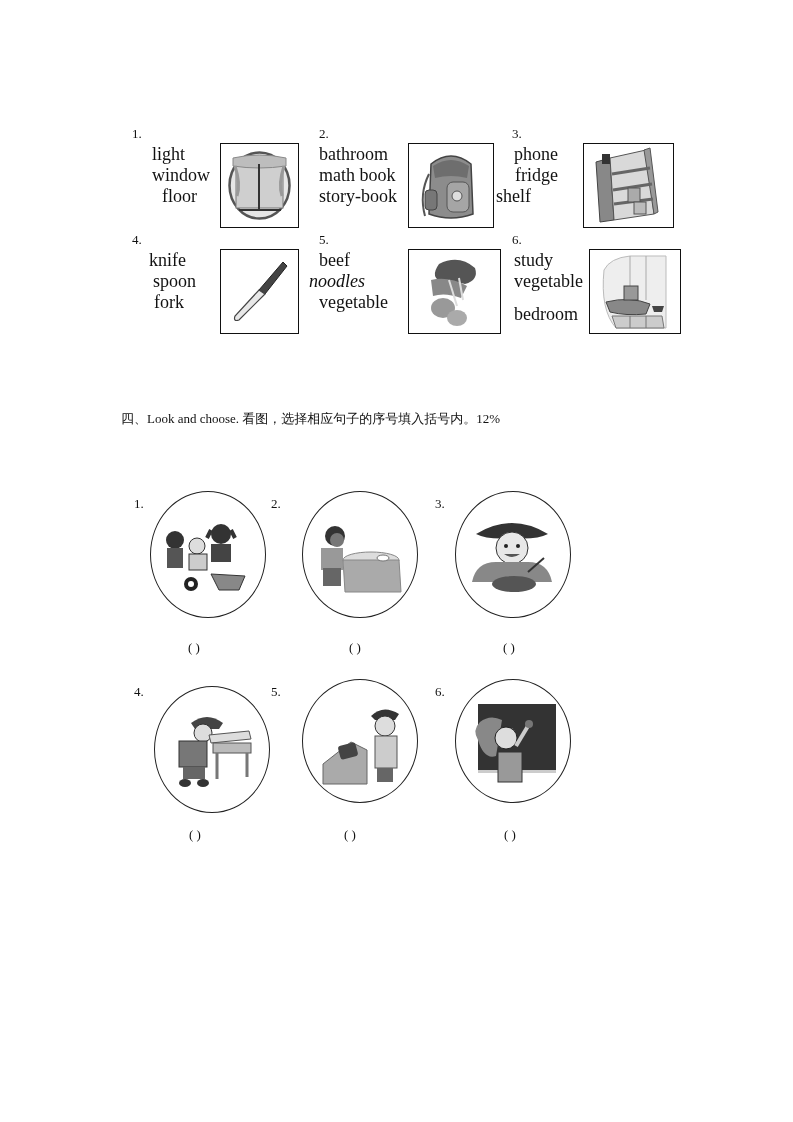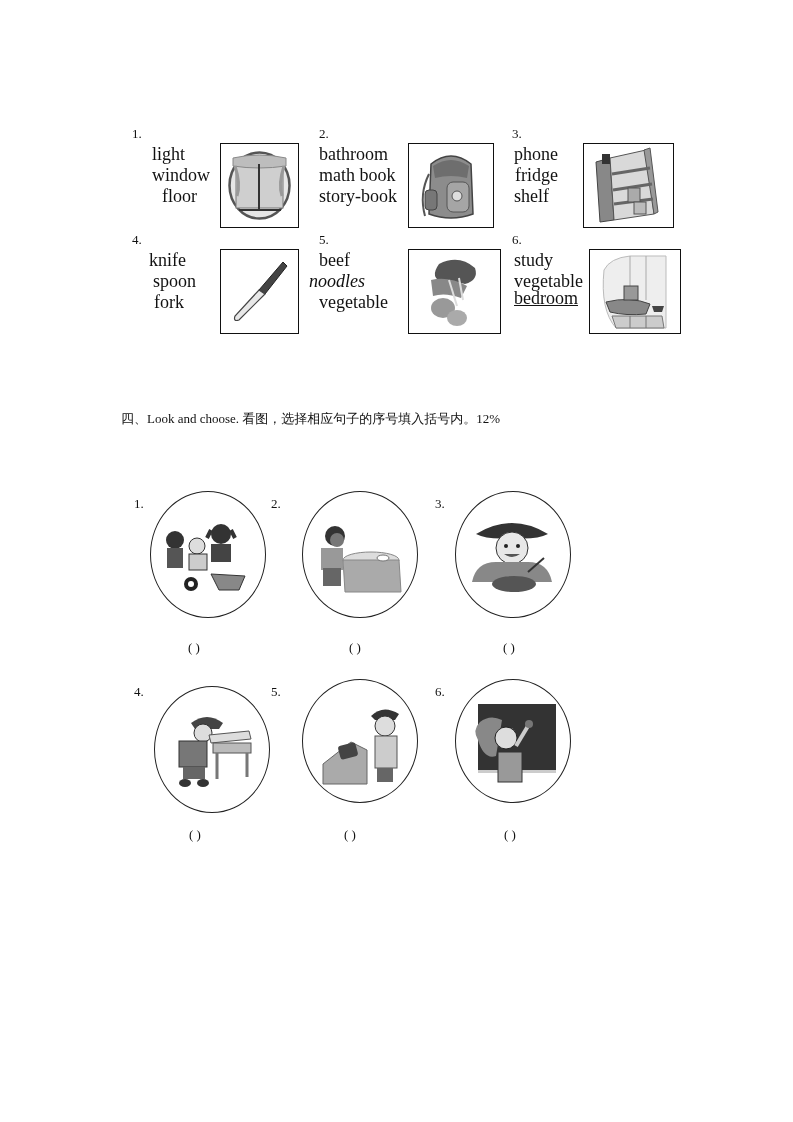--- a/index.html
+++ b/index.html
@@ -52,21 +52,21 @@
         <circle cx="48" cy="52" r="5" fill="#ddd" stroke="#555"></circle>
         <path d="M20 30 Q10 50 16 72" fill="none" stroke="#555" stroke-width="2"></path>
       </svg>
     </div>
   </div>
 
   <div>
     <span class="abs num" style="left:512px;top:126px;">3.</span>
     <span class="abs word" style="left:514px;top:144px;">phone</span>
     <span class="abs word" style="left:515px;top:165px;">fridge</span>
-    <span class="abs word" style="left:514px;top:186px;">shelf</span>
+    <span class="abs word" style="left:496px;top:186px;">shelf</span>
     <div class="picbox" style="left:583px;top:143px;width:89px;height:83px;">
       <svg viewBox="0 0 89 83">
         <path d="M12 18 L26 14 L30 76 L16 78 Z" fill="#888" stroke="#444"></path>
         <path d="M26 14 L62 6 L70 70 L30 76 Z" fill="#d9d9d9" stroke="#555"></path>
         <path d="M60 6 L66 4 L74 68 L70 70 Z" fill="#999" stroke="#555"></path>
         <line x1="28" y1="30" x2="66" y2="24" stroke="#666" stroke-width="3"></line>
         <line x1="29" y1="46" x2="68" y2="40" stroke="#666" stroke-width="3"></line>
         <line x1="30" y1="60" x2="69" y2="55" stroke="#666" stroke-width="3"></line>
         <rect x="18" y="10" width="8" height="10" fill="#333"></rect>
         <rect x="44" y="44" width="12" height="14" fill="#aaa" stroke="#555"></rect>
@@ -102,21 +102,21 @@
         <path d="M40 30 L48 56" stroke="#ddd" stroke-width="2"></path>
         <path d="M50 28 L54 50" stroke="#ddd" stroke-width="2"></path>
       </svg>
     </div>
   </div>
 
   <div>
     <span class="abs num" style="left:512px;top:232px;">6.</span>
     <span class="abs word" style="left:514px;top:250px;">study</span>
     <span class="abs word" style="left:514px;top:271px;">vegetable</span>
-    <span class="abs word" style="left:514px;top:288px;text-decoration:underline;">bedroom</span>
+    <span class="abs word" style="left:514px;top:304px;">bedroom</span>
     <div class="picbox" style="left:589px;top:249px;width:90px;height:83px;">
       <svg viewBox="0 0 90 83">
         <path d="M14 20 Q20 8 40 6 L76 6 L76 78 L26 78 Q10 60 14 20 Z" fill="#eee" stroke="#bbb"></path>
         <line x1="40" y1="6" x2="40" y2="50" stroke="#aaa"></line>
         <line x1="56" y1="6" x2="56" y2="50" stroke="#aaa"></line>
         <path d="M16 52 Q40 46 60 54 L56 64 Q36 66 20 62 Z" fill="#888" stroke="#444"></path>
         <rect x="34" y="36" width="14" height="14" fill="#999" stroke="#444"></rect>
         <path d="M22 66 L72 66 L74 78 L26 78 Z" fill="#ccc" stroke="#777"></path>
         <line x1="40" y1="66" x2="40" y2="78" stroke="#777"></line>
         <line x1="56" y1="66" x2="56" y2="78" stroke="#777"></line>

